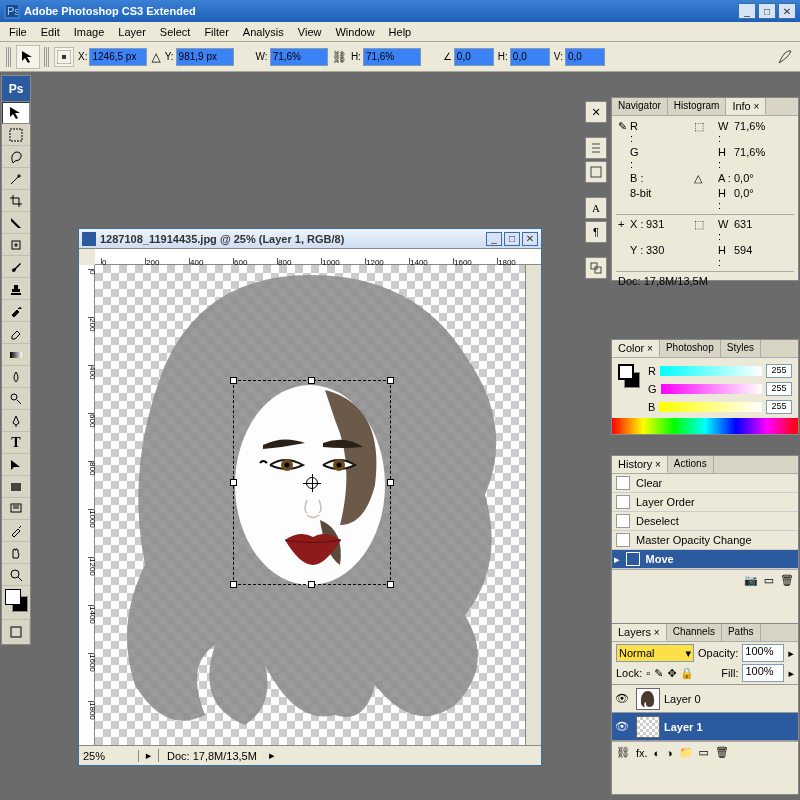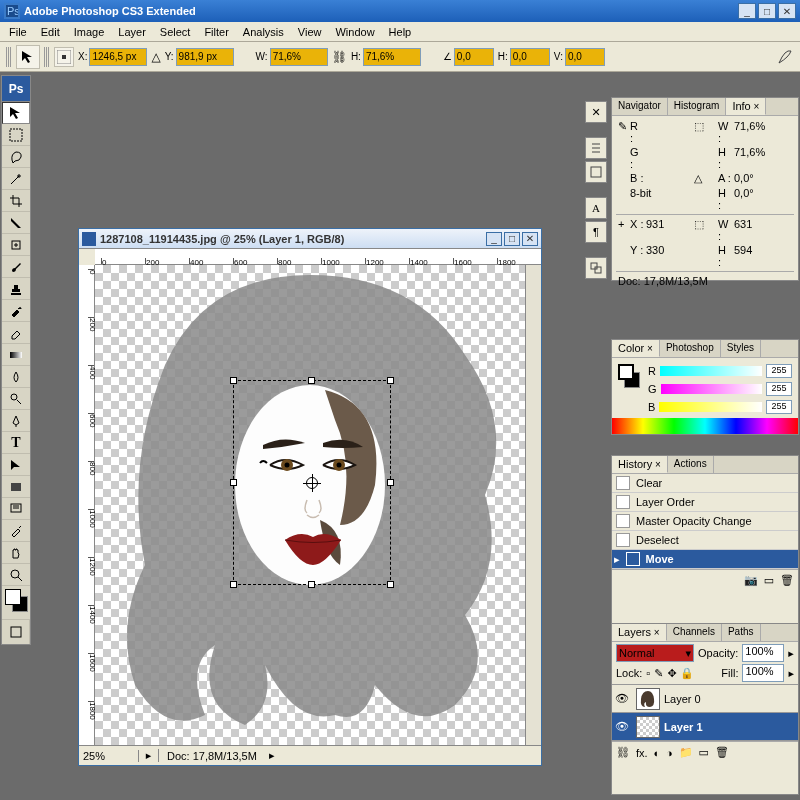--- a/index.html
+++ b/index.html
@@ -10,21 +10,21 @@
 .titlebar .title { flex: 1; font-weight: bold; }
 .winbtn { width: 18px; height: 16px; background: #d6e3f4; margin-left: 2px; border: 1px solid #3a6ea5; display:flex;align-items:center;justify-content:center;font-size:10px;color:#333;}
 
 .menubar { height: 20px; background: #ece9d8; border-bottom: 1px solid #aca899; display: flex; align-items: center; padding-left: 2px; }
 .menubar span { padding: 2px 7px; cursor: default; }
 
 .optionsbar { height: 30px; background: #ece9d8; border-bottom: 1px solid #aca899; display: flex; align-items: center; padding: 0 6px; gap: 4px; position:relative;}
 .optionsbar .grip { width:6px;height:20px;background:repeating-linear-gradient(90deg,#999 0 1px,transparent 1px 2px);}
 .optionsbar .tool-ico { width:24px;height:24px;border:1px solid #c0bdaf;background:#f5f3e9;display:flex;align-items:center;justify-content:center;}
 .optbox { display:flex;align-items:center;gap:2px;}
-.optfield { width:58px;height:18px;background:#eab308;border:1px solid #7f9db9;padding:0 2px;font-size:10px;display:flex;align-items:center;}
+.optfield { width:58px;height:18px;background:#3b82f6;border:1px solid #7f9db9;padding:0 2px;font-size:10px;display:flex;align-items:center;}
 .optlbl { font-size:10px;}
 .feather { position:absolute;right:6px;top:6px;width:18px;height:18px;}
 
 .toolbox { position:absolute; left:1px; top:75px; width:30px; background:#d8d5c5; border:1px solid #888; }
 .toolbox .ps { height:26px;background:#2b5a9e;display:flex;align-items:center;justify-content:center;color:#fff;font-weight:bold;font-size:12px;border-bottom:1px solid #888;}
 .toolbox .tool { width:28px;height:22px;border-bottom:1px solid #c0bdaf;display:flex;align-items:center;justify-content:center;cursor:default;position:relative;}
 .toolbox .tool.sel { background:#fff;border:1px inset #888;}
 .toolbox .swatch { height:34px;position:relative;border-bottom:1px solid #c0bdaf;}
 .toolbox .swatch .fg { position:absolute;width:16px;height:16px;background:#fff;border:1px solid #000;left:3px;top:3px;z-index:2;}
 .toolbox .swatch .bg { position:absolute;width:16px;height:16px;background:#000;border:1px solid #888;left:10px;top:10px;}
@@ -513,25 +513,25 @@
       <div class="hist-item">
           <div class="ico"></div>
           <span>Clear</span>
         </div>
       <div class="hist-item">
           <div class="ico"></div>
           <span>Layer Order</span>
         </div>
       <div class="hist-item">
           <div class="ico"></div>
-          <span>Master Opacity Change</span>
+          <span>Deselect</span>
         </div>
       <div class="hist-item">
           <div class="ico"></div>
-          <span>Deselect</span>
+          <span>Master Opacity Change</span>
         </div>
       <div class="hist-item sel">
           <span style="margin-left:-2px;">▸</span>
           <div class="ico" style="background:#2b5a9e;border-color:#fff;"></div>
           <b>Move</b>
         </div>
     </div>
     <div class="btm">
       <div style="flex:1;"></div>
       <span>📷</span>
@@ -541,21 +541,21 @@
   </div>
 
   <div class="panel" style="top:548px;height:172px;">
     <div class="tabs">
       <div class="tab active"><span>Layers</span> ×</div>
       <div class="tab">Channels</div>
       <div class="tab">Paths</div>
     </div>
     <div class="body" style="padding:2px 4px;">
       <div style="display:flex;align-items:center;gap:4px;">
-        <div style="width:78px;height:18px;background:#b91c1c;border:1px solid #7f9db9;padding:0 2px;display:flex;align-items:center;justify-content:space-between;">
+        <div style="width:78px;height:18px;background:#fde047;border:1px solid #7f9db9;padding:0 2px;display:flex;align-items:center;justify-content:space-between;">
             <span>Normal</span>
             <span>▾</span>
           </div>
         <span>Opacity:</span>
         <div style="width:42px;height:18px;background:#fff;border:1px solid #7f9db9;padding:0 2px;">100%</div>
           <span>▸</span>
       </div>
       <div style="display:flex;align-items:center;gap:4px;margin-top:2px;">
         <span>Lock:</span>
         <span>▫</span>

